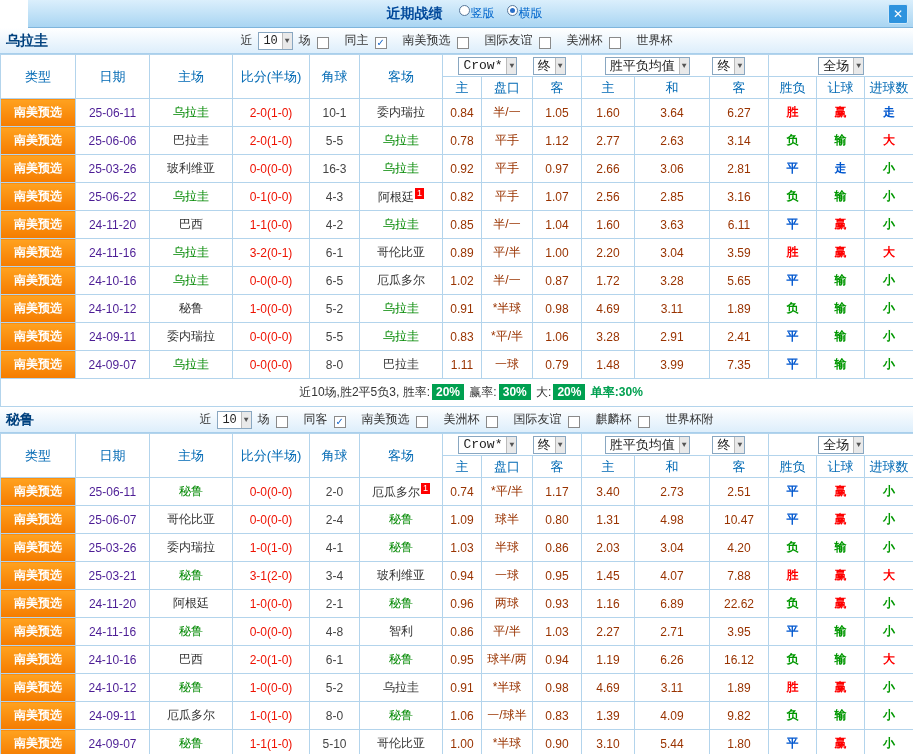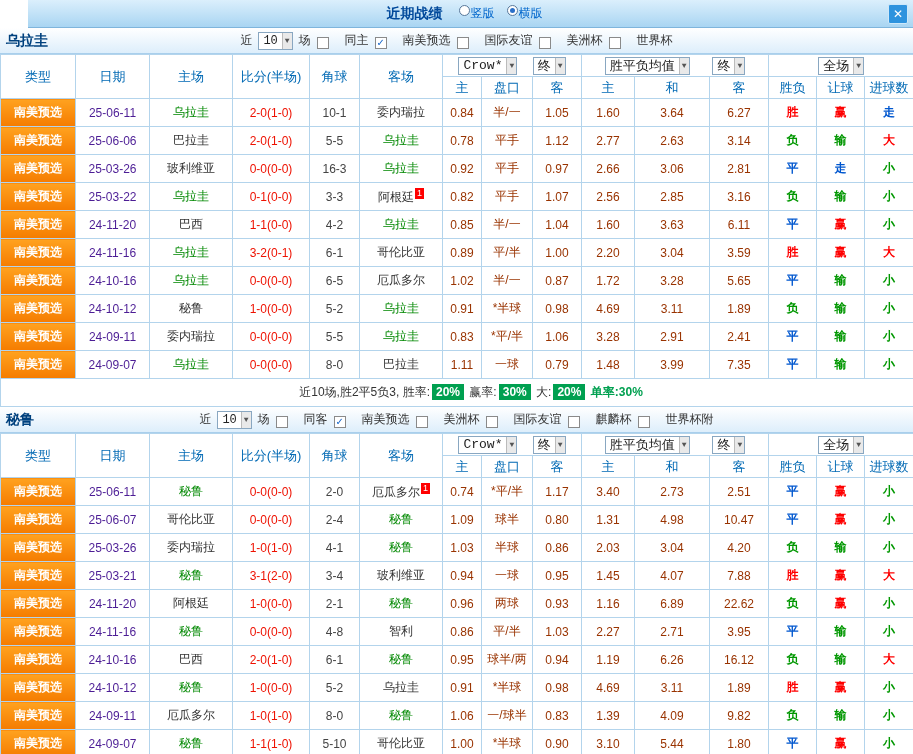--- a/index.html
+++ b/index.html
@@ -214,24 +214,24 @@
             <td class="odds">0.97</td>
             <td class="odds">2.66</td>
             <td class="odds">3.06</td>
             <td class="odds">2.81</td>
             <td><span class="res blue">平</span></td>
             <td><span class="res blue">走</span></td>
             <td><span class="res green">小</span></td>
           </tr>
           <tr>
             <td class="league">南美预选</td>
-            <td class="date">25-03-22</td>
+            <td class="date">25-06-22</td>
             <td><span class="team focus">乌拉圭</span></td>
             <td class="score">0-1(0-0)</td>
-            <td class="corner">3-3</td>
+            <td class="corner">4-3</td>
             <td><span class="team">阿根廷</span><sup class="badge1">1</sup></td>
             <td class="odds">0.82</td>
             <td class="odds">平手</td>
             <td class="odds">1.07</td>
             <td class="odds">2.56</td>
             <td class="odds">2.85</td>
             <td class="odds">3.16</td>
             <td><span class="res green">负</span></td>
             <td><span class="res green">输</span></td>
             <td><span class="res green">小</span></td>

